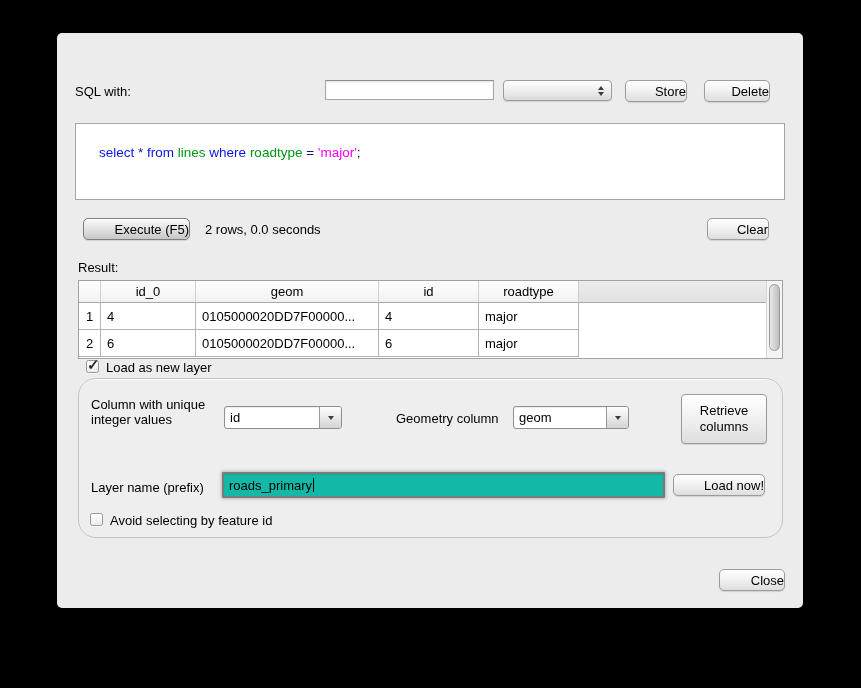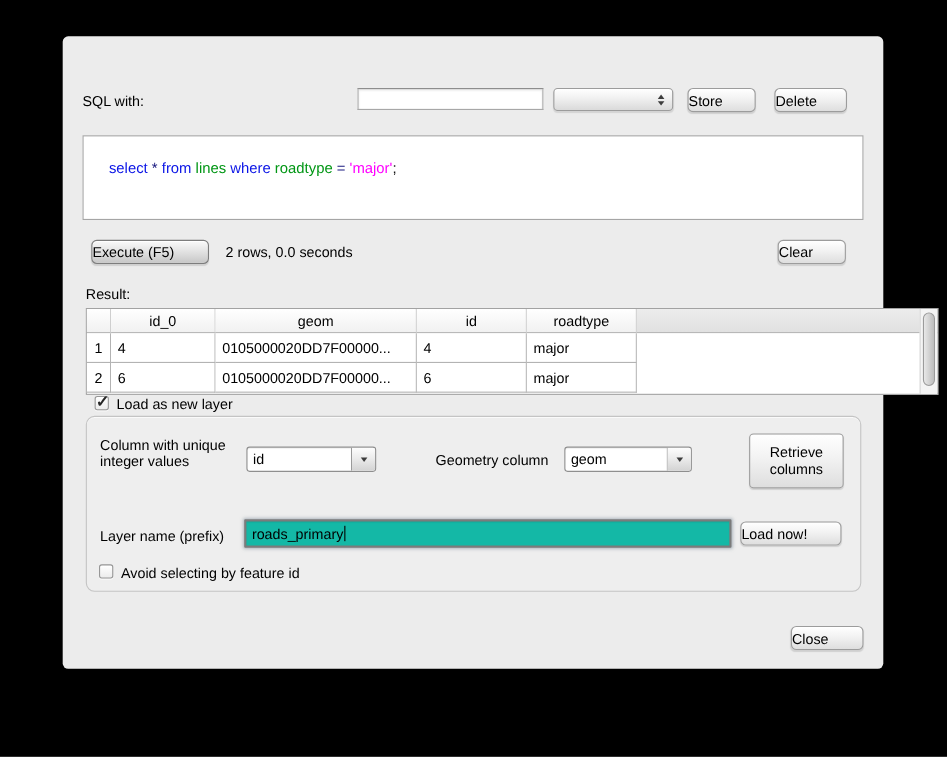--- a/index.html
+++ b/index.html
@@ -29,21 +29,21 @@
   }
   .title-wrap{
     position:absolute;left:0;right:0;top:0;height:26px;
     display:flex;align-items:center;justify-content:center;gap:5px;
   }
   .title-text{font-weight:700;font-size:13px;color:#1c1c1c;text-shadow:0 1px 0 rgba(255,255,255,.55);}
   .db-icon svg{display:block;}
   
   .btn{
     position:absolute;height:22px;box-sizing:border-box;
-    display:flex;align-items:center;justify-content:flex-start;
+    display:flex;align-items:center;justify-content:flex-end;
     border:1px solid #9c9c9c;border-radius:5px;
     background:linear-gradient(#ffffff,#f2f2f2 45%,#dedede);
     box-shadow:inset 0 1px 0 rgba(255,255,255,.9), 0 1px 1px rgba(0,0,0,.12);
     font-size:13px;color:#000;cursor:default;
   }
   .btn-execute{
     background:linear-gradient(#fafafa,#e4e4e4 45%,#c7c7c7);
     border-color:#7d7d7d;
   }
   .btn-multiline{border-radius:4px;text-align:center;line-height:1.25;padding:2px 6px;}
@@ -86,21 +86,21 @@
   }
   .label{position:absolute;font-size:13px;color:#000;}
   
   .editor{
     position:absolute;left:18px;top:90px;width:710px;height:77px;box-sizing:border-box;
     background:#fff;border:1px solid #a5a5a5;
     padding:6px 8px;white-space:pre;font-size:13.5px;
   }
   
   .table{
-    position:absolute;left:21px;top:247px;width:775px;height:79px;box-sizing:border-box;
+    position:absolute;left:21px;top:247px;width:705px;height:79px;box-sizing:border-box;
     background:#fff;border:1px solid #a2a2a2;
   }
   .thead{display:flex;height:22px;}
   .th{
     box-sizing:border-box;border-right:1px solid #cfcfcf;border-bottom:1px solid #a8a8a8;
     background:linear-gradient(#ffffff,#f1f1f1);
     display:flex;align-items:center;justify-content:center;font-size:13px;
   }
   .th.filler{flex:1;background:linear-gradient(#ececec,#e1e1e1);border-right:none;}
   .trow{display:flex;height:27px;}
@@ -116,21 +116,21 @@
     background:#f4f4f4;border-left:1px solid #d6d6d6;
   }
   .vthumb{
     position:absolute;left:1.5px;top:3px;bottom:7px;width:11px;border-radius:6px;
     box-sizing:border-box;border:1px solid #9b9b9b;
     background:linear-gradient(90deg,#e8e8e8,#bdbdbd);
   }
   
   .groupbox{
     position:absolute;left:21px;top:345px;width:705px;height:160px;box-sizing:border-box;
-    border:1px solid #c4c4c4;border-radius:8px;background:#eeeeee;
+    border:1px solid #c4c4c4;border-radius:18px;background:#eeeeee;
     box-shadow:inset 0 1px 0 rgba(255,255,255,.7);
   }
   .layer-input{
     position:absolute;box-sizing:border-box;background:#14b8a6;
     border:2px solid #7b7b7b;border-radius:1px;
     box-shadow:0 0 3px 1px rgba(125,140,155,.55), inset 0 1px 1px rgba(0,0,0,.08);
     display:flex;align-items:center;padding-left:5px;font-size:13px;
   }
   .caret{display:inline-block;width:1px;height:14px;background:#000;margin-left:1px;}
 </style>

